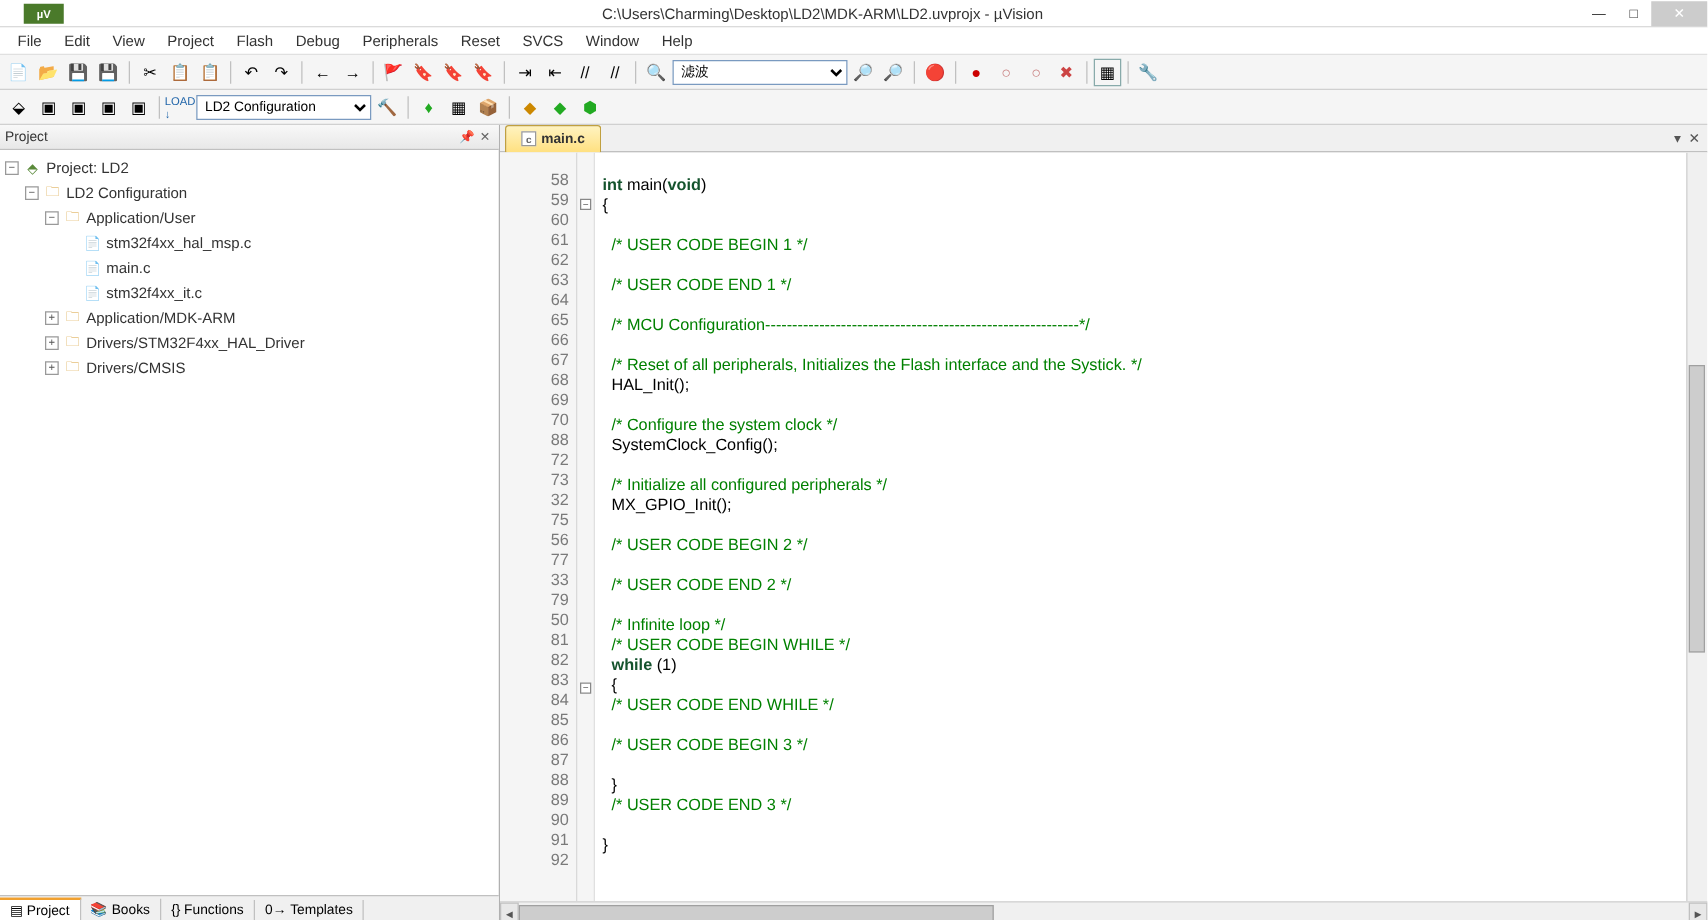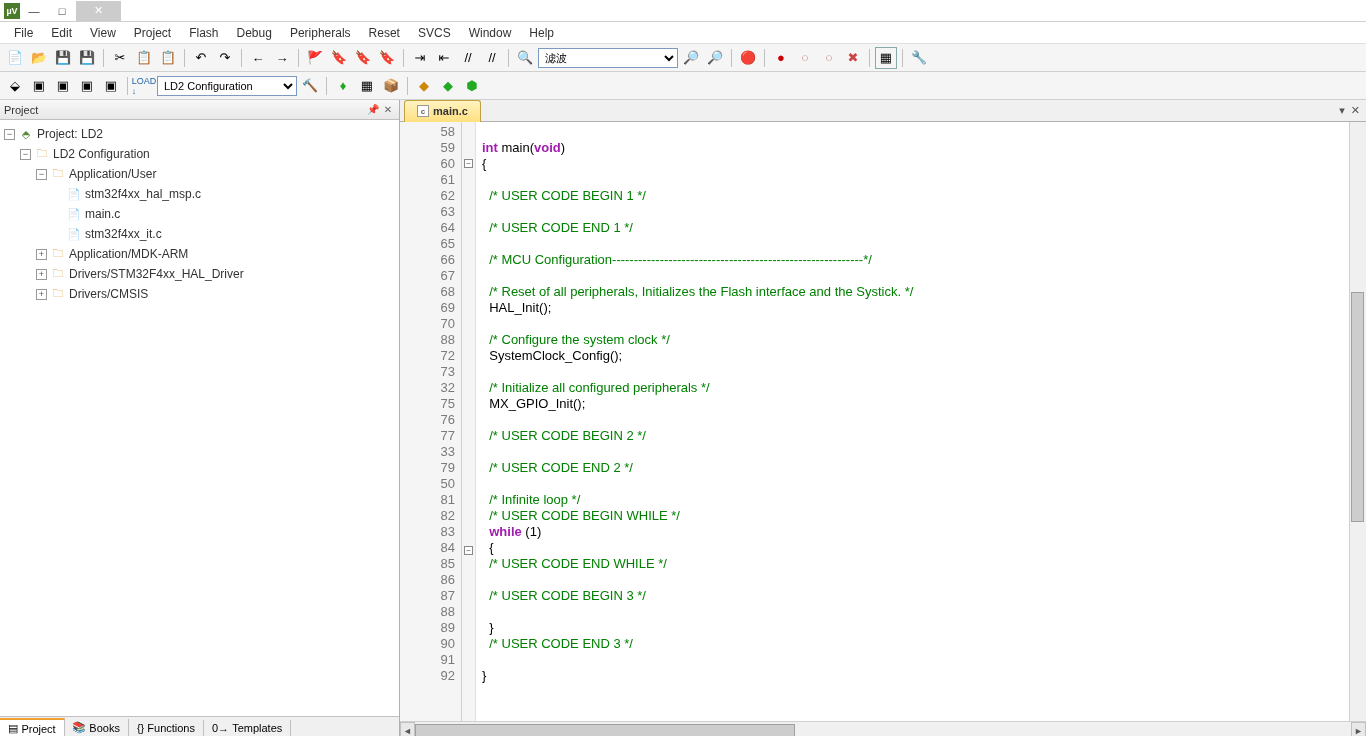--- a/index.html
+++ b/index.html
@@ -1,19 +1,19 @@
 <!DOCTYPE html>
 <html><head>
 <meta charset="utf-8">
 <style>
 * { margin: 0; padding: 0; box-sizing: border-box; font-family: "Segoe UI", Tahoma, sans-serif; }
 body { background: #fff; width: 1366px; height: 736px; overflow: hidden; font-size: 12px; }
 
 .titlebar { height: 22px; background: #fff; display: flex; align-items: center; border-bottom: 1px solid #d0d0d0; }
-.titlebar-icon { width: 16px; height: 16px; background: #4a7a2a; margin-left: 4px; display: flex; align-items: center; justify-content: center; color: #fff; font-size: 9px; font-weight: bold; }
+.titlebar-icon { width: 32px; height: 16px; background: #4a7a2a; margin-left: 19px; display: flex; align-items: center; justify-content: center; color: #fff; font-size: 9px; font-weight: bold; }
 .titlebar-title { flex: 1; text-align: center; font-size: 12px; color: #333; }
 .titlebar-buttons { display: flex; }
 .titlebar-btn { width: 28px; height: 20px; display: flex; align-items: center; justify-content: center; font-size: 11px; color: #333; cursor: pointer; }
 .titlebar-btn.close { background: #ccc; width: 45px; color:#fff;}
 
 .menubar { height: 22px; background: #fff; display: flex; align-items: center; padding: 0 6px; gap: 2px; border-bottom: 1px solid #e0e0e0; }
 .menu-item { padding: 2px 8px; font-size: 12px; color: #333; cursor: pointer; }
 
 .toolbar { height: 28px; background: #f5f5f5; display: flex; align-items: center; padding: 0 4px; gap: 2px; border-bottom: 1px solid #d0d0d0; }
 .tb-btn { width: 22px; height: 22px; display: flex; align-items: center; justify-content: center; font-size: 13px; cursor: pointer; border: 1px solid transparent; }
@@ -42,39 +42,40 @@
 .panel-tab { padding: 2px 8px; border-right: 1px solid #c0c0c0; display: flex; align-items: center; gap: 3px; cursor: pointer; }
 .panel-tab.active { background: #fff; border-top: 2px solid #f0a030; }
 
 .editor-panel { flex: 1; display: flex; flex-direction: column; background: #fff; }
 .editor-tabs { height: 22px; background: #f0f0f0; display: flex; align-items: center; padding-left: 4px; border-bottom: 1px solid #b0b0b0; }
 .editor-tab { height: 22px; background: linear-gradient(#fff3c0,#ffe080); border: 1px solid #c0a040; border-bottom: none; border-radius: 3px 3px 0 0; padding: 0 12px; display: flex; align-items: center; font-size: 11px; font-weight: bold; color: #333; gap: 4px; }
 .editor-tab-icon { width: 12px; height: 12px; background: #fff; border: 1px solid #999; font-size: 8px; display:flex; align-items:center; justify-content:center; color:#666;}
 .editor-tabs-right { margin-left: auto; padding-right: 6px; display: flex; gap: 6px; font-size: 11px; color: #555; }
 
 .code-area { flex: 1; display: flex; overflow: hidden; font-family: Consolas, "Courier New", monospace; font-size: 13px; line-height: 16px; position: relative; background: #fff; }
-.gutter { width: 62px; background: #f5f5f5; border-right: 1px solid #d0d0d0; text-align: right; color: #7a7a7a; padding-right: 6px; padding-top: 2px; }
+.gutter { width: 62px; background: #f5f5f5; border-right: 1px solid #d0d0d0; text-align: right; color: #7a7a7a; padding-right: 6px; padding-top: 14px; }
 .fold-col { width: 14px; background: #f5f5f5; border-right: 1px solid #e0e0e0; padding-top: 2px; }
 .fold-box { width: 9px; height: 9px; border: 1px solid #888; margin: 3px auto; font-size: 8px; line-height: 7px; text-align: center; color: #555; background: #fff; cursor: pointer; }
 .code-lines { flex: 1; padding: 2px 0 2px 6px; color: #000; white-space: pre; overflow-x: auto; overflow-y: hidden; }
-.kw { color: #a21caf; font-weight: bold; }
+.kw { color: #14532d; font-weight: bold; }
 .cm { color: #008000; }
 
 .hscroll { height: 17px; background: #f0f0f0; border-top: 1px solid #d0d0d0; position: relative; }
 .hscroll-thumb { position: absolute; left: 15px; top: 2px; height: 13px; width: 380px; background: #cdcdcd; border: 1px solid #a0a0a0; }
 .hscroll-arrow { position: absolute; top: 0; width: 15px; height: 17px; background: #e8e8e8; border: 1px solid #c0c0c0; font-size: 9px; display:flex; align-items:center; justify-content:center; color:#555;}
 
 .vscroll { position: absolute; right: 0; top: 0; bottom: 0; width: 17px; background: #f0f0f0; border-left: 1px solid #d0d0d0; }
 .vscroll-thumb { position: absolute; right: 2px; top: 170px; width: 13px; height: 230px; background: #cdcdcd; border: 1px solid #a0a0a0; }
 </style>
 </head>
 <body>
 
 <div class="titlebar">
   <div class="titlebar-icon">µV</div>
+  <div class="titlebar-title">C:\Users\Charming\Desktop\LD2\MDK-ARM\LD2.uvprojx - µVision</div>
   <div class="titlebar-buttons">
     <div class="titlebar-btn">—</div>
     <div class="titlebar-btn">□</div>
     <div class="titlebar-btn close">✕</div>
   </div>
 </div>
 
 <div class="menubar">
   <div class="menu-item">File</div>
   <div class="menu-item">Edit</div>
@@ -257,21 +258,21 @@
           <div>66</div>
           <div>67</div>
           <div>68</div>
           <div>69</div>
           <div>70</div>
           <div>88</div>
           <div>72</div>
           <div>73</div>
           <div>32</div>
           <div>75</div>
-          <div>76</div>
+          <div>56</div>
           <div>77</div>
           <div>33</div>
           <div>79</div>
           <div>50</div>
           <div>81</div>
           <div>82</div>
           <div>83</div>
           <div>84</div>
           <div>85</div>
           <div>86</div>

